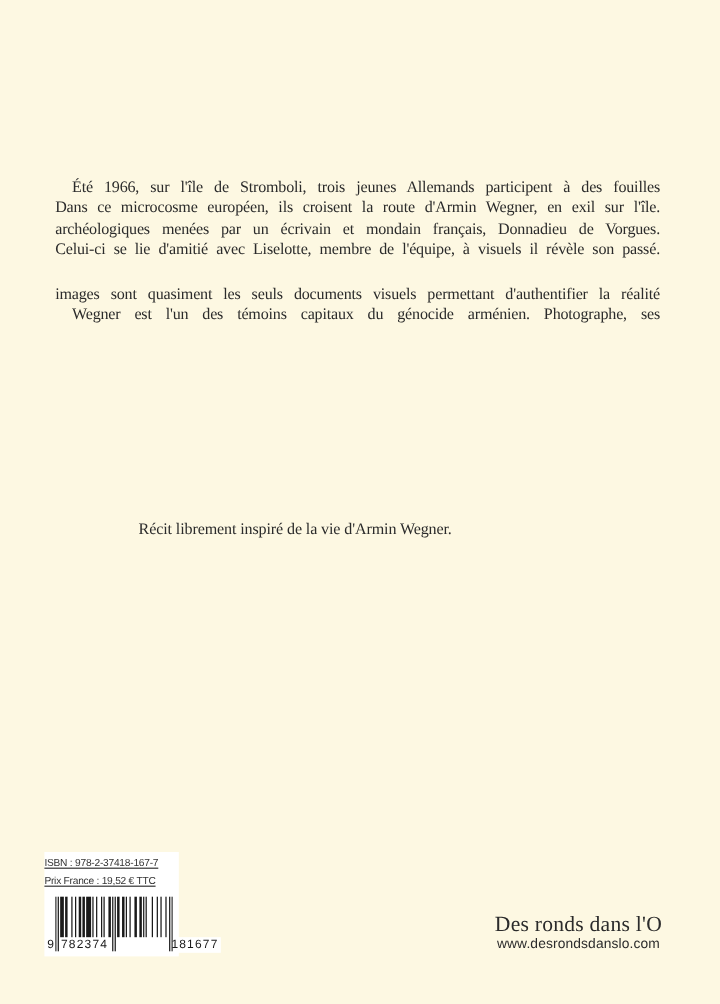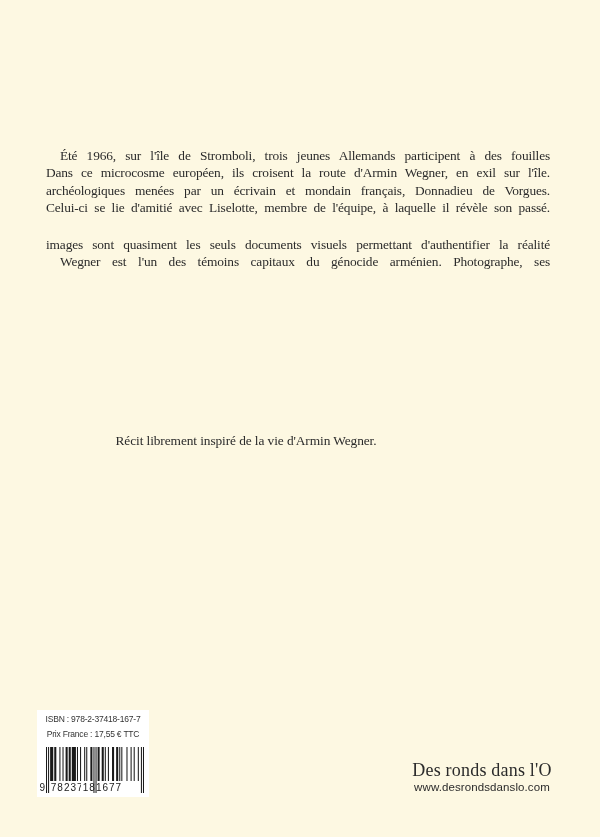--- a/index.html
+++ b/index.html
@@ -20,66 +20,66 @@
   .tagline{
     position:absolute;left:0;top:433px;width:492px;
     text-align:center;font-size:13.4px;letter-spacing:-0.1px;
   }
   
   .isbn-box{
     position:absolute;left:37px;top:710px;width:112px;height:87px;
     background:#ffffff;
   }
   .isbn-text{
-    margin-top:4px;text-align:center;
+    margin-top:4px;
     font-family:"Liberation Sans","DejaVu Sans",sans-serif;
-    font-size:8.5px;line-height:11px;letter-spacing:-0.2px;color:#333333;
+    font-size:8.5px;line-height:11px;letter-spacing:-0.2px;color:#333333;text-decoration:underline;
   }
   .barcode{position:absolute;left:0;top:37px;width:112px;height:48px;}
   .barcode svg{position:absolute;left:9px;top:0;}
   .bc-digit,.bc-group{
     position:absolute;
     font-family:"Liberation Sans","DejaVu Sans",sans-serif;
     font-size:10px;line-height:13px;color:#1a1a1a;
   }
   .bc-digit{left:1px;top:34px;width:7px;text-align:right;}
   .bc-group{top:34px;width:43px;height:13px;background:#ffffff;text-align:center;letter-spacing:1px;}
   .bc-group.g1{left:12px;}
-  .bc-group.g2{left:44px;}
+  .bc-group.g2{left:61px;padding-left:43px;}
   
   .publisher{
     position:absolute;right:43px;top:761px;width:150px;text-align:center;
   }
   .publisher-name{font-size:18px;line-height:19px;letter-spacing:0.2px;}
   .publisher-site{
     font-family:"Liberation Sans","DejaVu Sans",sans-serif;
     font-size:11.5px;line-height:13px;margin-top:1px;letter-spacing:0.1px;
   }
 </style>
 </head>
 <body style="background: rgb(253, 248, 226); color: rgb(43, 43, 43);">
 
 <div class="synopsis">
     <div class="paragraph">
       <div class="line j indent">Été 1966, sur l'île de Stromboli, trois jeunes Allemands participent à des fouilles</div>
       <div class="line j">Dans ce microcosme européen, ils croisent la route d'Armin Wegner, en exil sur l'île.</div>
       <div class="line j">archéologiques menées par un écrivain et mondain français, Donnadieu de Vorgues.</div>
-      <div class="line j">Celui-ci se lie d'amitié avec Liselotte, membre de l'équipe, à laquelle il révèle son passé.</div>
+      <div class="line j">Celui-ci se lie d'amitié avec Liselotte, membre de l'équipe, à visuels il révèle son passé.</div>
     </div>
     <div class="paragraph">
       <div class="line j">images sont quasiment les seuls documents visuels permettant d'authentifier la réalité</div>
       <div class="line j indent">Wegner est l'un des témoins capitaux du génocide arménien. Photographe, ses</div>
     </div>
   </div>
 
 <div class="tagline">Récit librement inspiré de la vie d'Armin Wegner.</div>
 
 <div class="isbn-box">
   <div class="isbn-text">ISBN : 978-2-37418-167-7</div>
-  <div class="isbn-text">Prix France : 17,55 € TTC</div>
+  <div class="isbn-text">Prix France : 19,52 € TTC</div>
   <div class="barcode">
     <span class="bc-digit">9</span>
     <span class="bc-group g1">782374</span>
     <span class="bc-group g2">181677</span>
   <svg viewBox="0 0 95 46" width="98" height="46" preserveAspectRatio="none">
         <rect x="0" y="0" width="1" height="46" fill="#1a1a1a"></rect>
         <rect x="2" y="0" width="1" height="46" fill="#1a1a1a"></rect>
         <rect x="4" y="0" width="3" height="34" fill="#1a1a1a"></rect>
         <rect x="8" y="0" width="2" height="34" fill="#1a1a1a"></rect>
         <rect x="13" y="0" width="1" height="34" fill="#1a1a1a"></rect>

